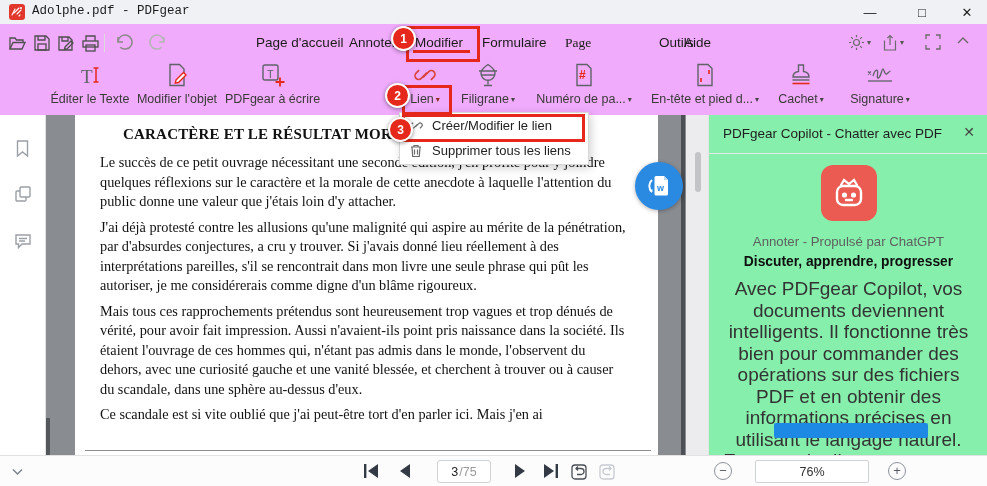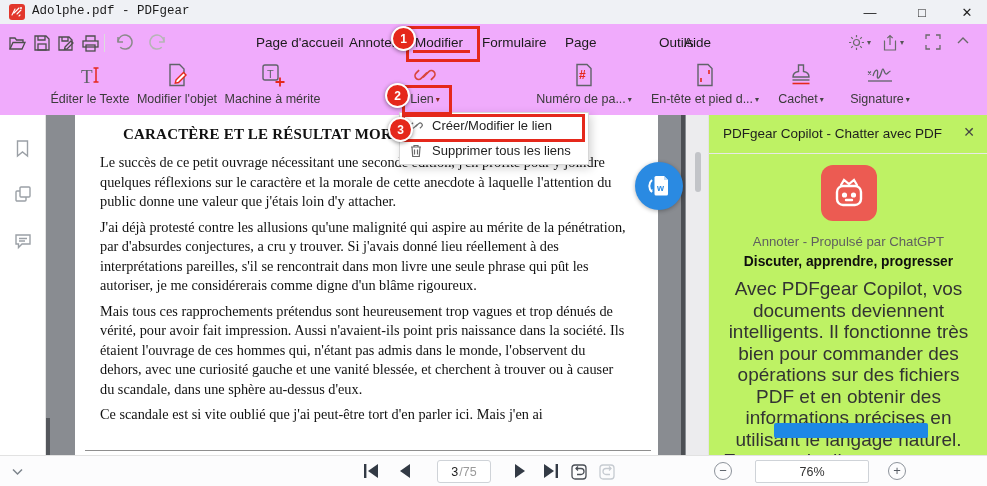--- a/index.html
+++ b/index.html
@@ -51,21 +51,21 @@
   .pagetext p{margin:0 0 6px 0;font-size:14.3px;line-height:19.5px;}
   .hline{position:absolute;left:10px;top:335px;width:566px;height:1px;background:#8f8f8f;}
   .docscroll{position:absolute;left:635px;top:0;width:4px;height:340px;background:#4c4f54;}
   .leftscroll{position:absolute;left:0;top:303px;width:4px;height:37px;background:#54575c;}
   .floatbtn{position:absolute;left:635px;top:162px;width:48px;height:48px;border-radius:50%;
             background:#2a8ae2;z-index:30;display:flex;align-items:center;justify-content:center;
             box-shadow:0 1px 4px rgba(0,0,0,.3);}
   
   .panelstrip{position:absolute;left:686px;top:115px;width:22px;height:340px;background:#ececee;}
   .striphandle{position:absolute;left:9px;top:37px;width:6px;height:40px;border-radius:3px;background:#c2c4c8;}
-  .copilot{position:absolute;left:708px;top:115px;width:279px;height:340px;background:#bef264;
+  .copilot{position:absolute;left:708px;top:115px;width:279px;height:340px;background:#86efac;
            border-left:1px solid #e4e4e4;}
   .cp-header{position:absolute;left:0;top:0;width:279px;height:38px;border-bottom:1px solid #e8e8e8;}
   .cp-title{position:absolute;left:14px;top:11px;font-size:13.5px;color:#1e1e1e;white-space:nowrap;}
   .cp-close{position:absolute;right:13px;top:9px;font-size:14px;color:#444;}
   .robot{position:absolute;left:112px;top:50px;width:56px;height:56px;border-radius:12px;background:#ec5b52;}
   .cp-brand{position:absolute;left:0;top:119px;width:279px;text-align:center;font-size:13.2px;color:#5f5f5f;}
   .cp-tagline{position:absolute;left:0;top:139px;width:279px;text-align:center;font-size:13.8px;
               font-weight:bold;color:#0e0e0e;}
   .cp-body{position:absolute;left:13px;top:163px;width:253px;text-align:center;font-size:19px;
            line-height:21.5px;color:#333;}
@@ -143,21 +143,21 @@
       <svg width="20" height="18" viewBox="0 0 20 18" fill="none" stroke="#b5b5b5" stroke-width="1.5">
           <path d="M17 3v5h-5"></path>
           <path d="M17 8a7 7 0 1 0-2.2 5.2"></path>
         </svg>
     </div>
 
     <span class="menuitem" style="left:256px;">Page d'accueil</span>
     <span class="menuitem" style="left:349px;">Annoter</span>
     <span class="menuitem" style="left:415px;font-weight:normal;">Modifier</span>
     <span class="menuitem" style="left:482px;">Formulaire</span>
-    <span class="menuitem" style="left:565px;">Page</span>
+    <span class="menuitem" style="left:565px;font-family:Liberation Serif, serif;">Page</span>
     <span class="menuitem" style="left:619px;margin-left:40px;">Outils</span>
     <span class="menuitem" style="left:684px;">Aide</span>
 
     <div class="ricon" style="left:848px;">
       <svg width="17" height="17" viewBox="0 0 17 17" fill="none" stroke="#6a6a6a" stroke-width="1.2">
           <circle cx="8.5" cy="8.5" r="3"></circle>
           <path d="M8.5 1v2.2M8.5 13.8V16M1 8.5h2.2M13.8 8.5H16M3.2 3.2l1.6 1.6M12.2 12.2l1.6 1.6M13.8 3.2l-1.6 1.6M4.8 12.2l-1.6 1.6"></path>
         </svg>
       <span class="caret-sm">▾</span>
     </div>
@@ -200,34 +200,44 @@
     </div>
 
     <div class="tool" style="left:213px;width:119px;">
       <div class="ticon">
         <svg width="26" height="26" viewBox="0 0 26 26" fill="none">
             <rect x="3" y="3" width="15" height="15" rx="2" stroke="#5f6368" stroke-width="1.4"></rect>
             <text x="7" y="15.5" font-family="Liberation Sans,sans-serif" font-size="11" fill="#5f6368">T</text>
             <path d="M20 15.5v9M15.5 20h9" stroke="#e5281b" stroke-width="1.8"></path>
           </svg>
       </div>
-      <div class="tlabel">Machine à mérite</div>
+      <div class="tlabel">PDFgear à écrire</div>
     </div>
 
 
     <div class="tool" style="left:398px;width:54px;">
       <div class="ticon">
         <svg width="26" height="26" viewBox="0 0 26 26" fill="none" stroke="#d9453c" stroke-width="1.7">
             <path d="M11 15.5 16.8 9.7a3.6 3.6 0 0 1 5.1 5.1l-3 3"></path>
             <path d="M15 10.5 9.2 16.3a3.6 3.6 0 0 1-5.1-5.1l3-3"></path>
           </svg>
       </div>
       <div class="tlabel"><span>Lien</span><span class="caret" style="color:#8d2b24;">▾</span></div>
     </div>
 
+    <div class="tool" style="left:452px;width:72px;">
+      <div class="ticon">
+        <svg width="26" height="26" viewBox="0 0 26 26" fill="none" stroke="#5f6368" stroke-width="1.4">
+            <path d="M13 2.5c4.5 3 7 5.5 7 8.7a7 7 0 0 1-14 0c0-3.2 2.5-5.7 7-8.7z"></path>
+            <path d="M4 9h18M6 13h14"></path>
+            <path d="M13 18.5v4M9 23.5h8" stroke-width="1.3"></path>
+          </svg>
+      </div>
+      <div class="tlabel"><span>Filigrane</span><span class="caret">▾</span></div>
+    </div>
 
     <div class="tool" style="left:528px;width:112px;">
       <div class="ticon">
         <svg width="26" height="26" viewBox="0 0 26 26" fill="none">
             <path d="M6 2.5h10l4 4v17H6z" stroke="#5f6368" stroke-width="1.4"></path>
             <text x="8" y="17" font-family="Liberation Sans,sans-serif" font-size="12" font-weight="bold" fill="#e5281b">#</text>
           </svg>
       </div>
       <div class="tlabel"><span>Numéro de pa...</span><span class="caret">▾</span></div>
     </div>

